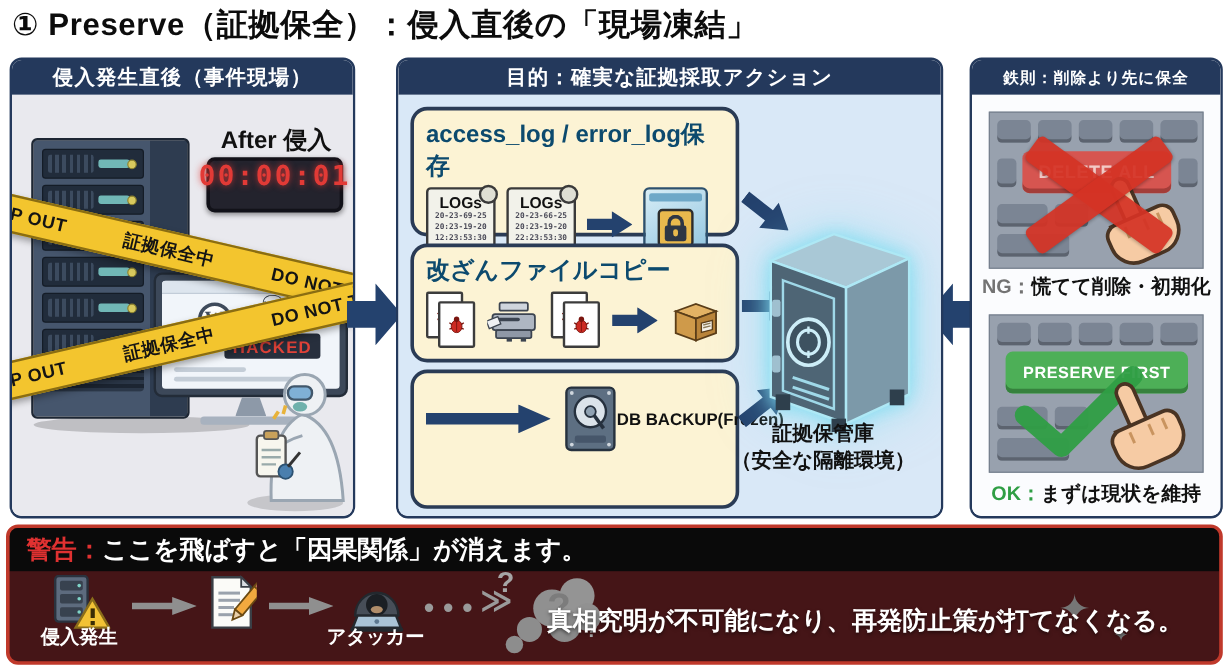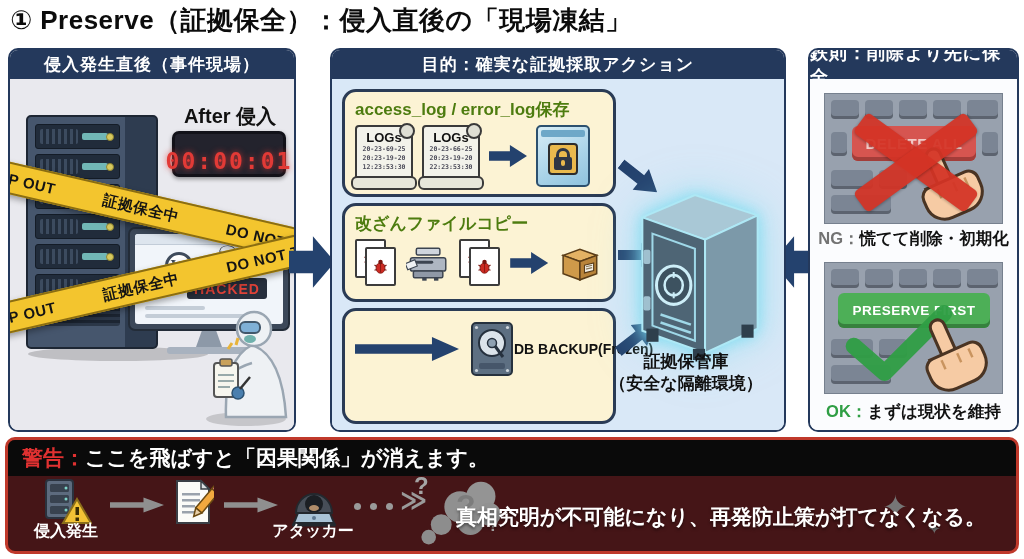--- a/index.html
+++ b/index.html
@@ -13,26 +13,26 @@
   .panel { position:absolute; top:48px; border:2px solid #24395c; border-radius:10px; overflow:hidden; background:#fff; }
   .panel-header { height:29px; background:#24395c; color:#fff; font-weight:bold; font-size:17px;
                   display:flex; align-items:center; justify-content:center; letter-spacing:1px; }
   .panel-body { position:absolute; top:29px; left:0; right:0; bottom:0; }
   #left-panel  { left:8px;   width:288px; height:384px; }
   #mid-panel   { left:330px; width:456px; height:384px; }
   #right-panel { left:808px; width:211px; height:384px; }
   #left-panel  .panel-body { background:#e9e9ee; }
   #mid-panel   .panel-body { background:#d9e8f7; }
   #right-panel .panel-body { background:#fbfcfe; }
-  #right-panel .panel-header { font-size:18px; }
+  #right-panel .panel-header { font-size:13px; }
 
   
   .after-label { position:absolute; left:160px; top:24px; width:120px; text-align:center; font-size:20px; font-weight:bold; }
   .clock { position:absolute; left:162px; top:52px; width:114px; height:46px; background:#23232d;
-           border:3px solid #121219; border-radius:7px; display:flex; align-items:flex-end; justify-content:center;
+           border:3px solid #121219; border-radius:7px; display:flex; align-items:flex-start; justify-content:center;
            box-shadow:0 2px 4px rgba(0,0,0,.4); }
   .clock-digits { font-family:"DejaVu Sans Mono",monospace; font-weight:bold; font-size:23px; color:#e23a36;
                   letter-spacing:2px; text-shadow:0 0 6px rgba(226,58,54,.8); }
   .server { position:absolute; left:16px; top:36px; width:132px; height:234px;
             background:linear-gradient(90deg,#46566d 0 76%,#2e3c50 76%); border:2px solid #1d2633; border-radius:5px; padding:7px 36px 7px 7px; }
   .srv-slot { height:25px; margin-bottom:5px; background:#212c3b; border-radius:3px; position:relative;
               border:1px solid #141c27; }
   .srv-vent { position:absolute; left:4px; top:4px; bottom:4px; width:38px;
               background:repeating-linear-gradient(90deg,#3c4b5f 0 3px,#212c3b 3px 6px); border-radius:2px; }
   .srv-bar  { position:absolute; left:46px; top:8px; width:26px; height:7px; background:#7fd0cd; border-radius:2px; opacity:.85; }
@@ -63,21 +63,21 @@
   .investigator { position:absolute; left:188px; top:222px; }
 
   
   .big-arrow { position:absolute; background:#24426e;
                clip-path:polygon(0 30%,52% 30%,52% 4%,100% 50%,52% 96%,52% 70%,0 70%); }
   .arrow-lm { left:289px; top:234px; width:46px; height:56px; }
   .arrow-rm { left:772px; top:234px; width:46px; height:56px; transform:scaleX(-1); }
 
   
   .action-box { position:absolute; left:10px; width:274px; background:#fcf3d4; border:3px solid #2a3b55; border-radius:14px; padding:6px 10px; }
-  .box-title { font-size:17px; font-weight:bold; color:#4d7c0f; }
+  .box-title { font-size:20px; font-weight:bold; color:#0c4a6e; }
   .box-row { display:flex; align-items:center; gap:9px; margin-top:4px; }
   #box-logs  { top:10px;  height:108px; }
   #box-files { top:124px; height:99px; }
   #box-db    { top:229px; height:116px; }
   .scroll { position:relative; width:58px; height:62px; background:#f2f2ea; border:2px solid #3a3a3a; border-radius:4px 10px 4px 4px; text-align:center; }
   .scroll::before { content:""; position:absolute; right:-4px; top:-4px; width:12px; height:12px; background:#dfdfd4; border:2px solid #3a3a3a; border-radius:50%; }
   .scroll::after  { content:""; position:absolute; left:-6px; right:-6px; bottom:-5px; height:10px; background:#e6e6da; border:2px solid #3a3a3a; border-radius:6px; }
   .scroll-t { font-size:13px; font-weight:bold; margin-top:3px; }
   .scroll-line { font-family:"DejaVu Sans Mono",monospace; font-size:6.5px; font-weight:bold; color:#4a4a58; line-height:1.35; }
   .sarrow { width:38px; height:26px; background:#24426e; clip-path:polygon(0 32%,55% 32%,55% 8%,100% 50%,55% 92%,55% 68%,0 68%); flex:none; }

